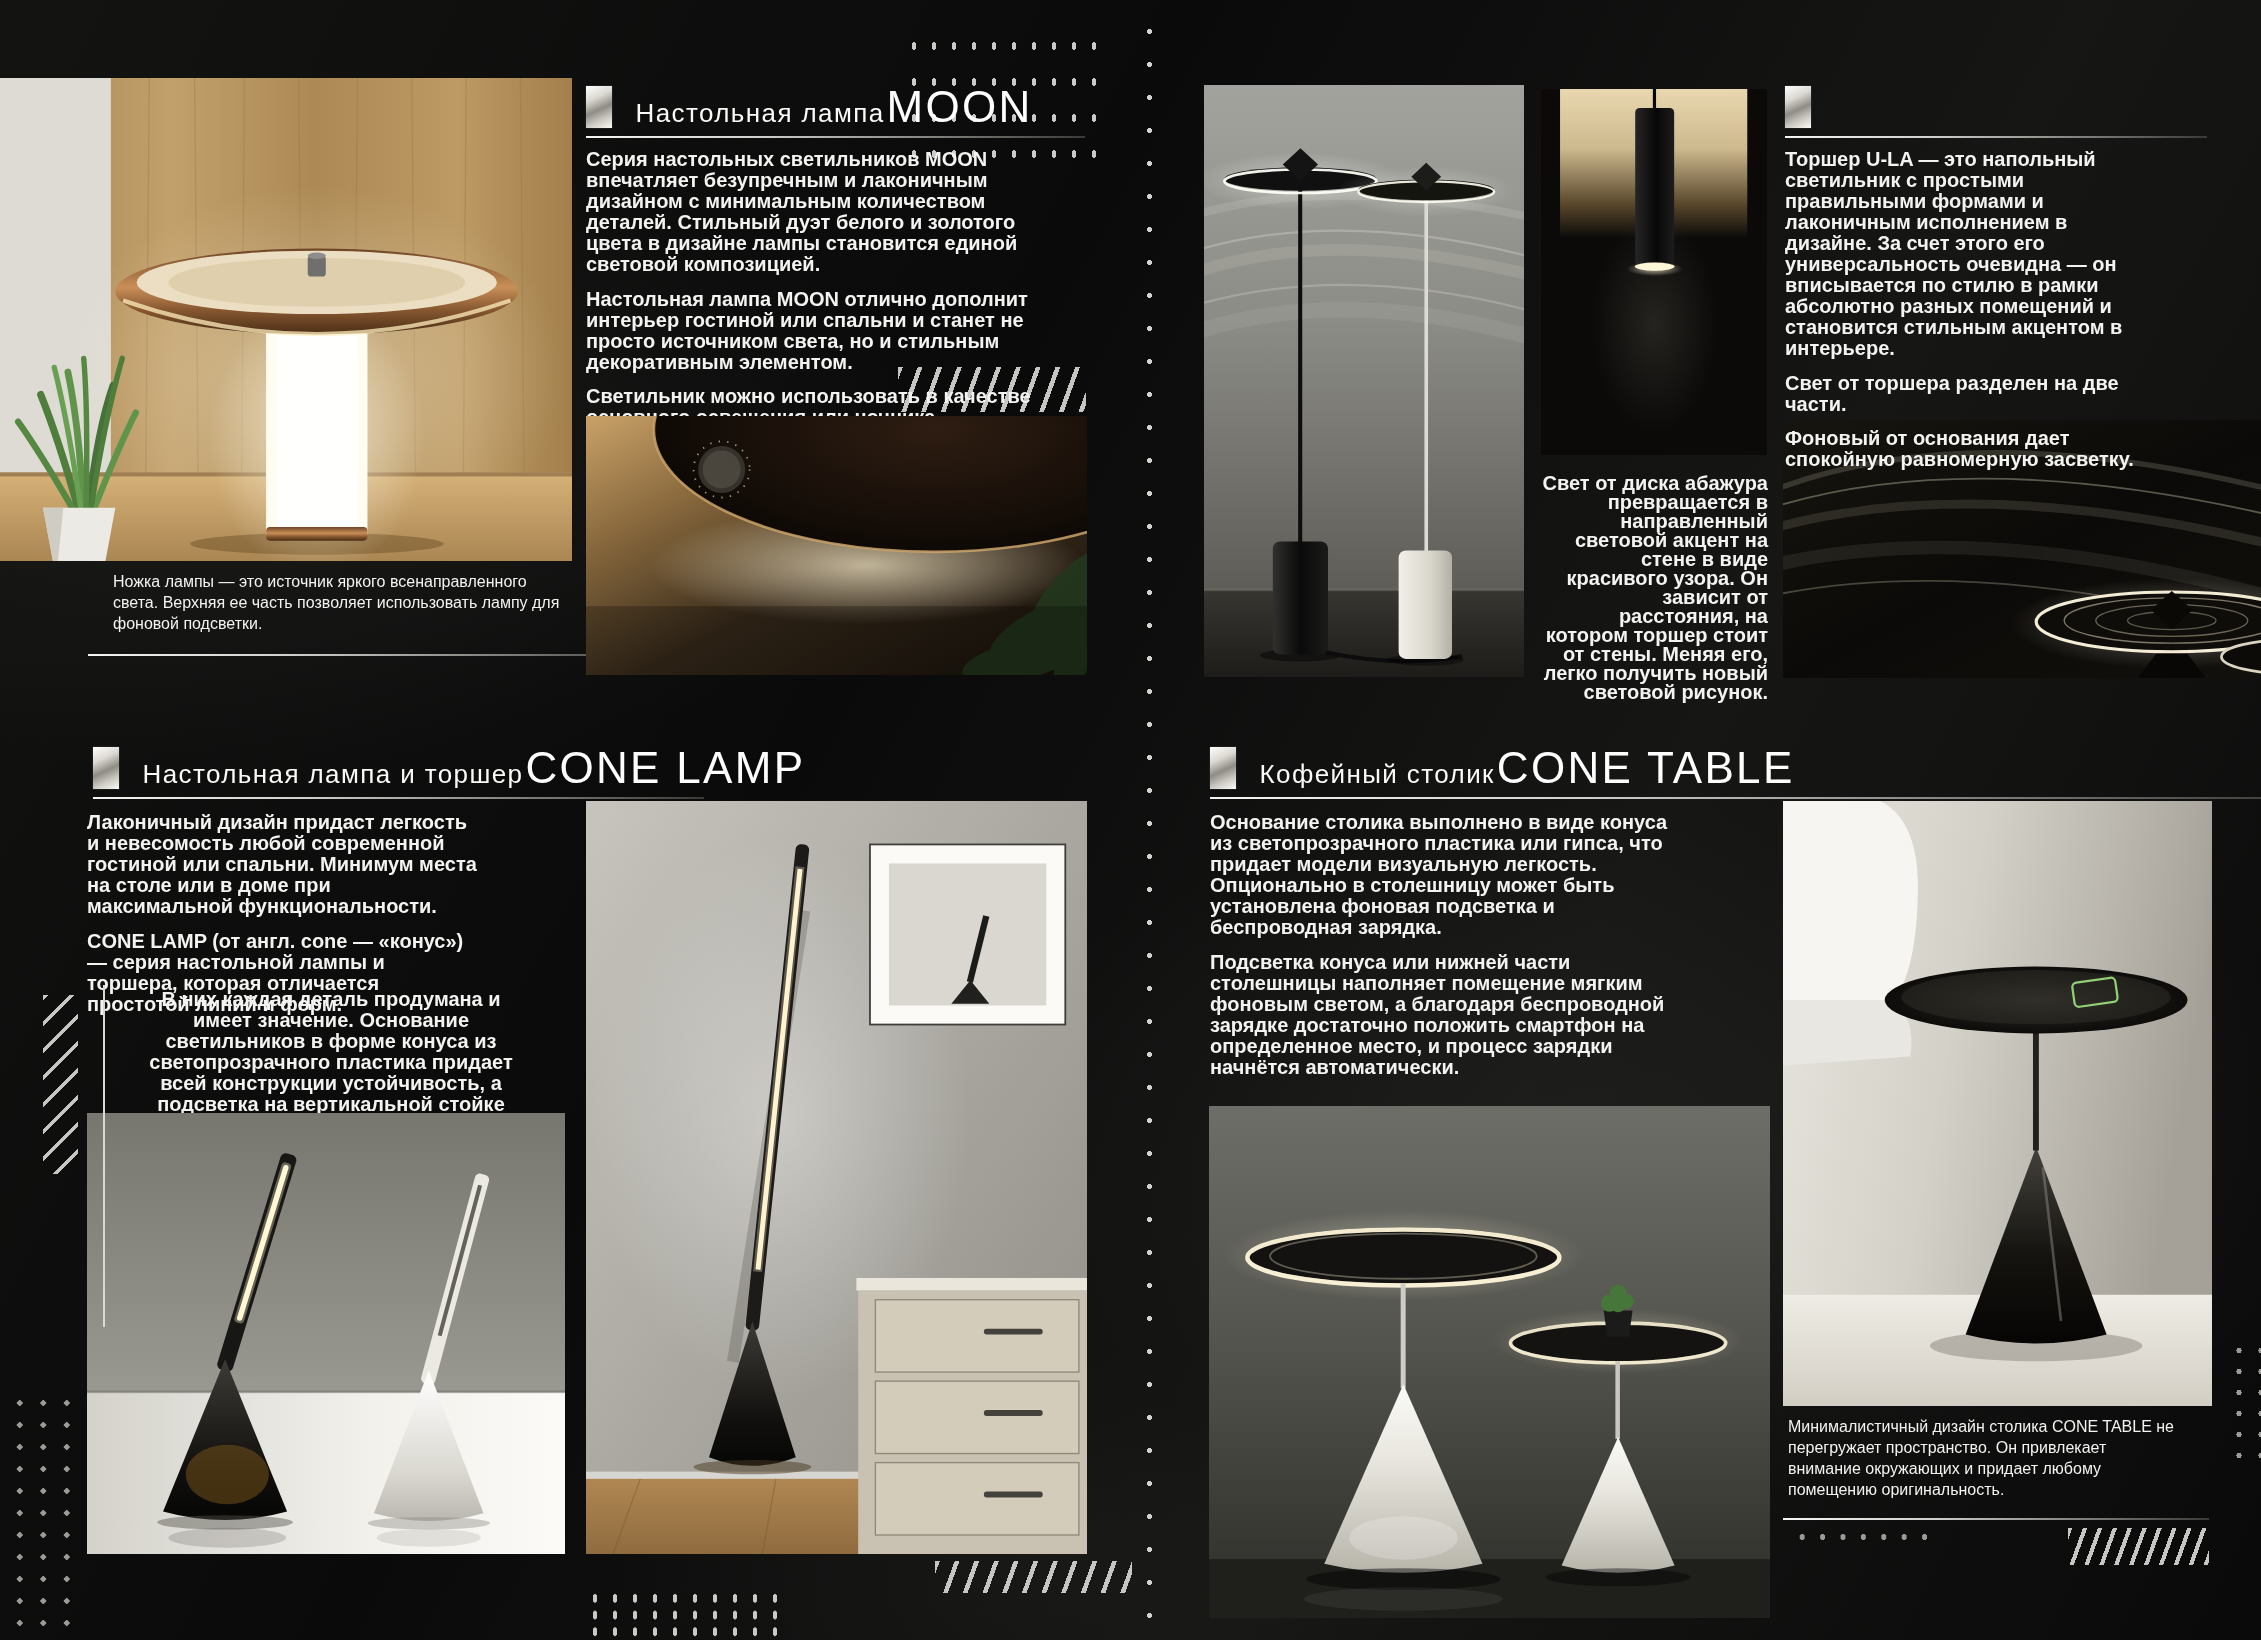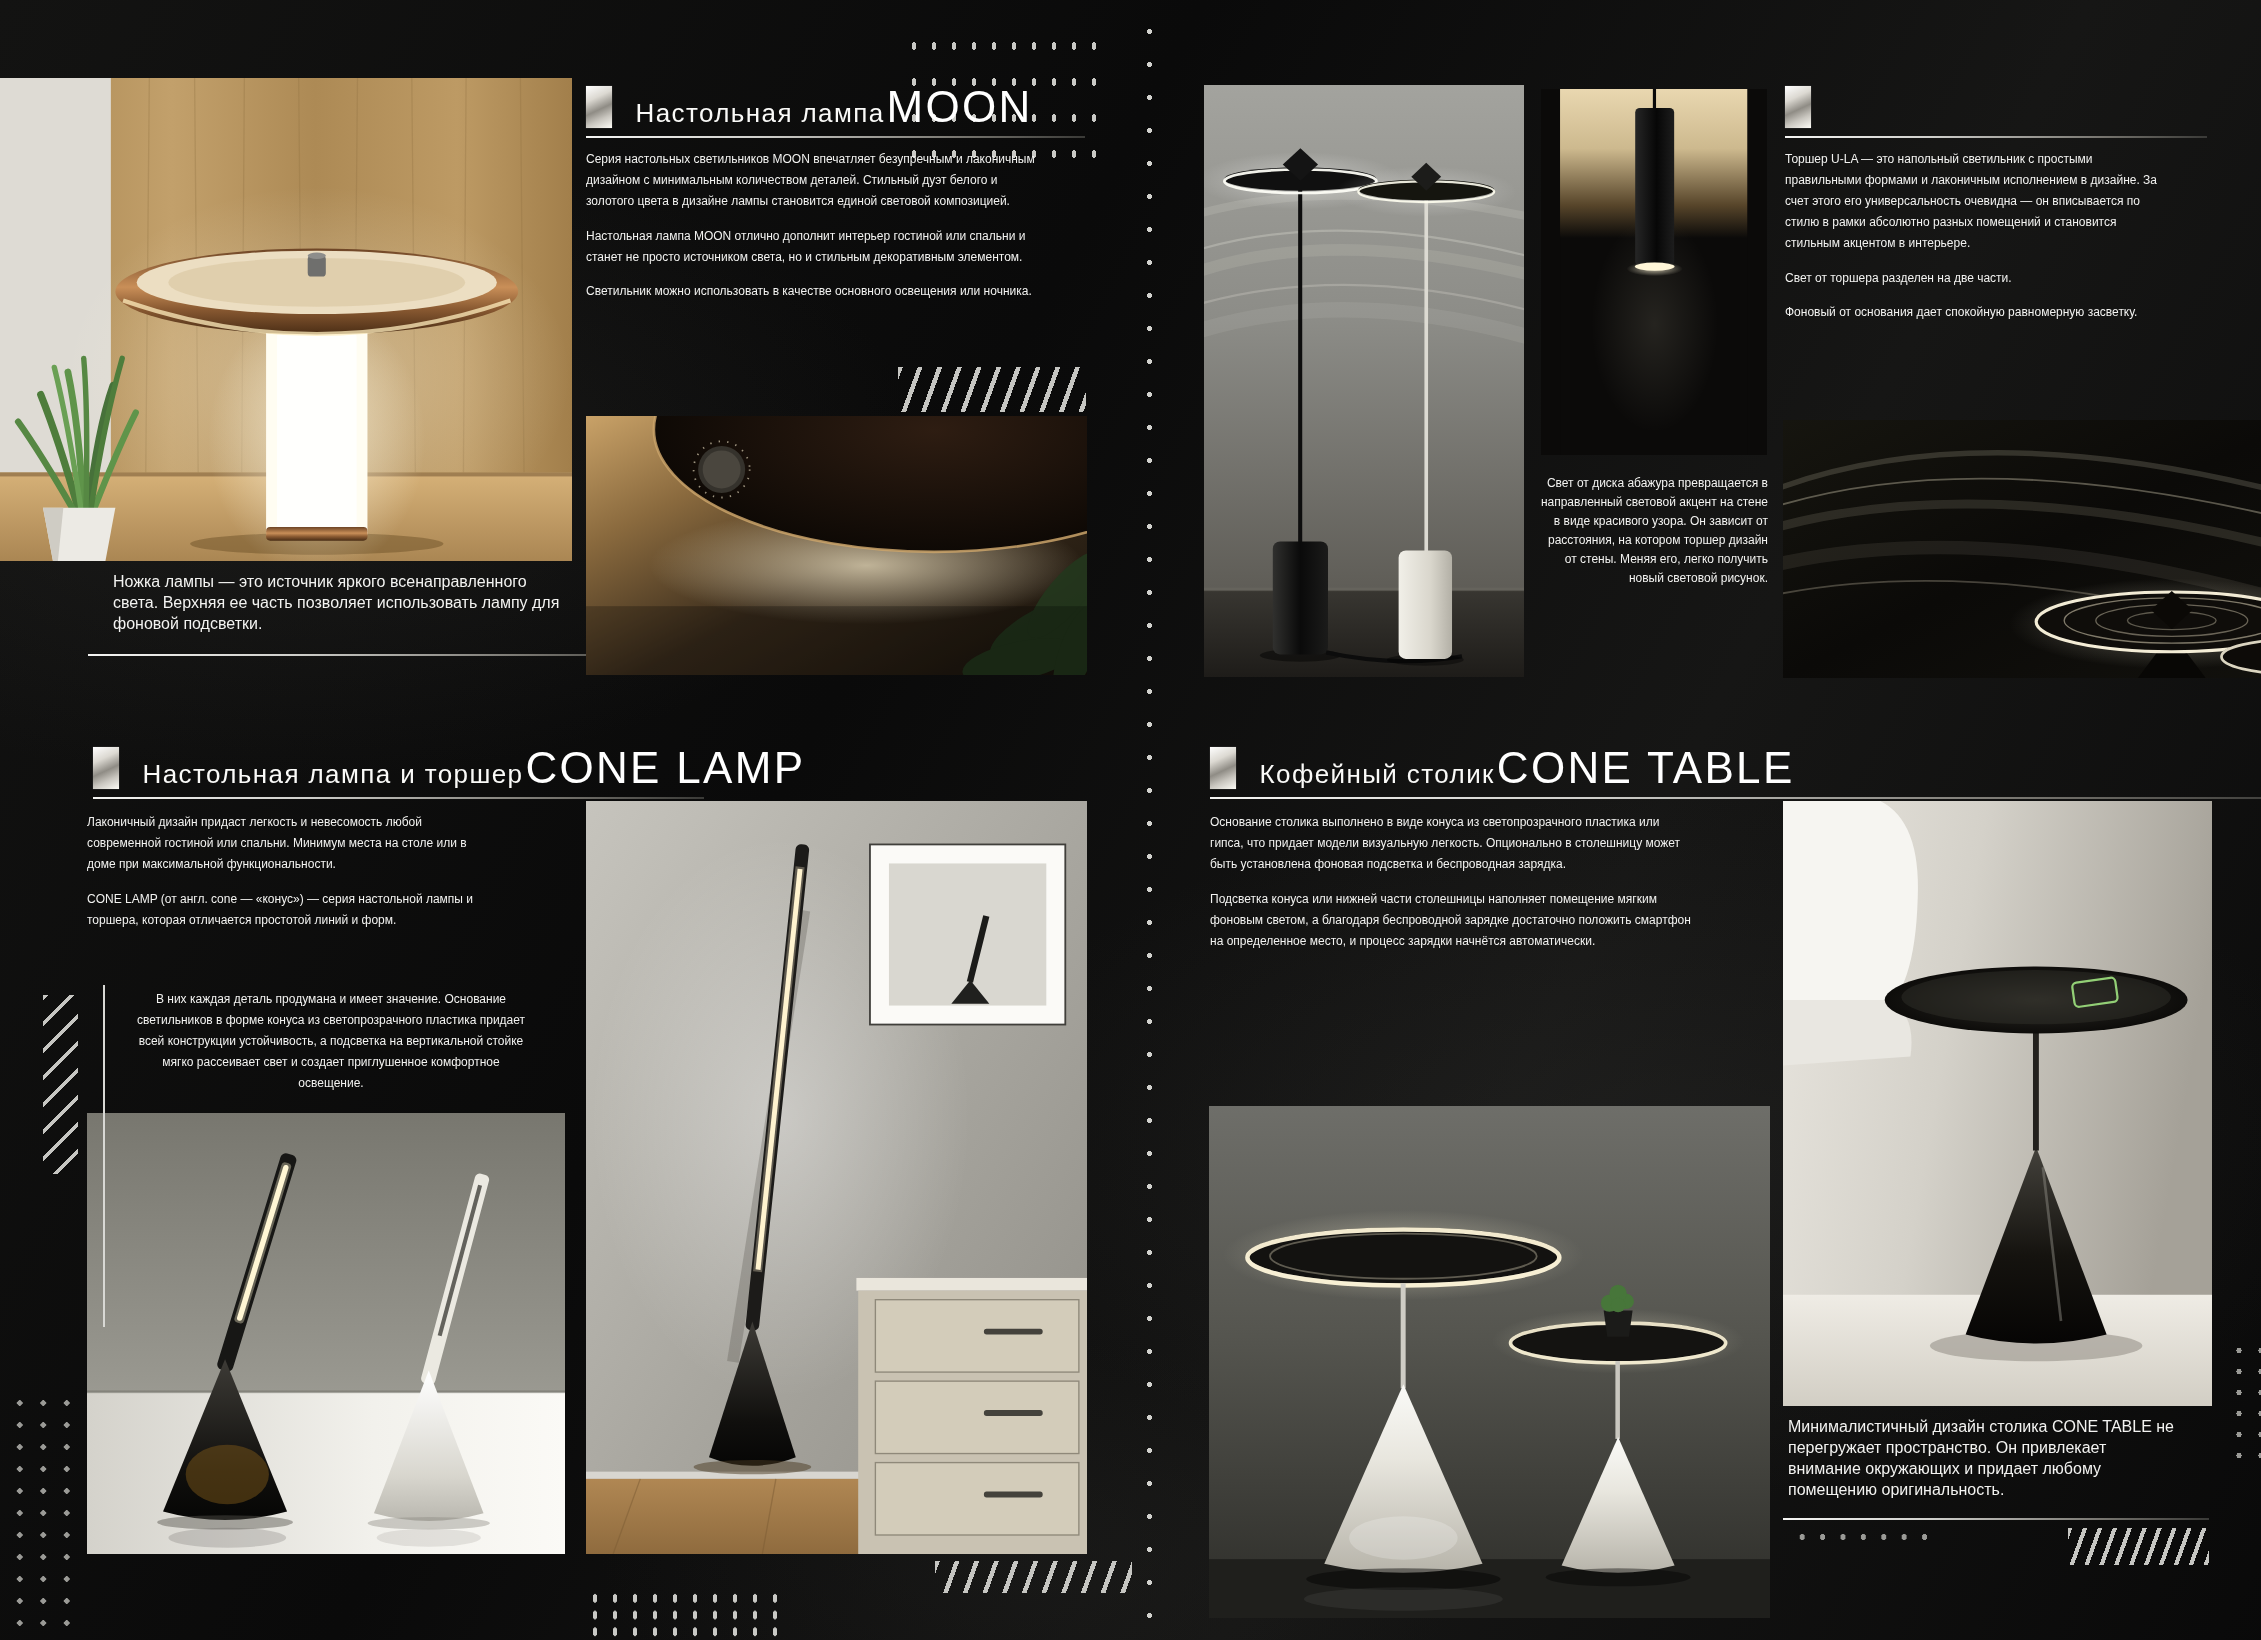--- a/index.html
+++ b/index.html
@@ -16,21 +16,21 @@
   .abs{position:absolute;}
   .photo{position:absolute;overflow:hidden;}
   .photo svg{display:block;width:100%;height:100%;}
   .sec-title{display:flex;align-items:center;gap:23.5px;white-space:nowrap;}
   .marker{width:26px;height:42px;flex:0 0 auto;
     background:linear-gradient(155deg,#ffffff 0%,#dcd9d2 30%,#8f8c85 55%,#c9c6bf 75%,#fdfcf6 100%);
     box-shadow:0 0 0.9px rgba(255,255,255,.4);}
   .t-ru{font-size:26px;font-weight:400;letter-spacing:1.4px;color:#fafaf8;}
   .t-en{font-size:44px;font-weight:300;letter-spacing:2.3px;color:#ffffff;}
   .rule{height:2.3px;background:linear-gradient(90deg,#f5f5f3 0%,#cfcfcb 35%,#77756f 75%,#3a3a37 100%);}
-  .body-text{font-size:12px;line-height:21px;color:#f3f3f1;}
+  .body-text{font-size:20px;line-height:21px;color:#f3f3f1;font-weight:bold;}
   .body-text p{margin:0 0 13.6px 0;}
   .caption{font-size:16px;line-height:21px;color:#f3f3f1;}
   .hatch{background:repeating-linear-gradient(110deg,#c6c6c2 0 4.5px,transparent 4.5px 18.5px);}
   .hatch-sm{background:repeating-linear-gradient(135deg,#c6c6c2 0 3.6px,transparent 3.6px 19px);}
   .dots-el{background-image:radial-gradient(ellipse 2.3px 4.1px at center,#c9c9c5 98%,transparent 100%);}
   .dots-rd{background-image:radial-gradient(circle 2.7px at center,#9a9a96 98%,transparent 100%);}
   .vdots{background-image:radial-gradient(circle 2.7px at center,#d2d2ce 98%,transparent 100%);background-size:7.2px 33px;background-repeat:repeat-y;background-position:center top;}
 </style>
 </head>
 <body>
@@ -295,21 +295,21 @@
   </div>
   <div class="abs rule" style="left:1785px;top:136px;width:422px;"></div>
 
   <div class="abs body-text" style="left:1785px;top:149px;width:373px;">
     <p>Торшер U-LA — это напольный светильник с простыми правильными формами и лаконичным исполнением в дизайне. За счет этого его универсальность очевидна — он вписывается по стилю в рамки абсолютно разных помещений и становится стильным акцентом в интерьере.</p>
     <p>Свет от торшера разделен на две части.</p>
     <p>Фоновый от основания дает спокойную равномерную засветку.</p>
   </div>
 
   <div class="abs body-text" style="left:1538px;top:474px;width:230px;text-align:right;line-height:19px;">
-    <span>Свет от диска абажура превращается в направленный световой акцент на стене в виде красивого узора. Он зависит от расстояния, на котором торшер дизайн от стены. Меняя его, легко получить новый световой рисунок.</span>
+    <span>Свет от диска абажура превращается в направленный световой акцент на стене в виде красивого узора. Он зависит от расстояния, на котором торшер стоит от стены. Меняя его, легко получить новый световой рисунок.</span>
   </div>
 
   <div class="abs sec-title" style="left:93px;top:742px;height:51px;">
     <div class="marker"></div>
     <div><span class="t-ru">Настольная лампа и торшер</span>
     <span class="t-en">CONE LAMP</span></div>
   </div>
   <div class="abs rule" style="left:93px;top:797px;width:611px;"></div>
 
   <div class="abs body-text" style="left:87px;top:812px;width:392px;">

